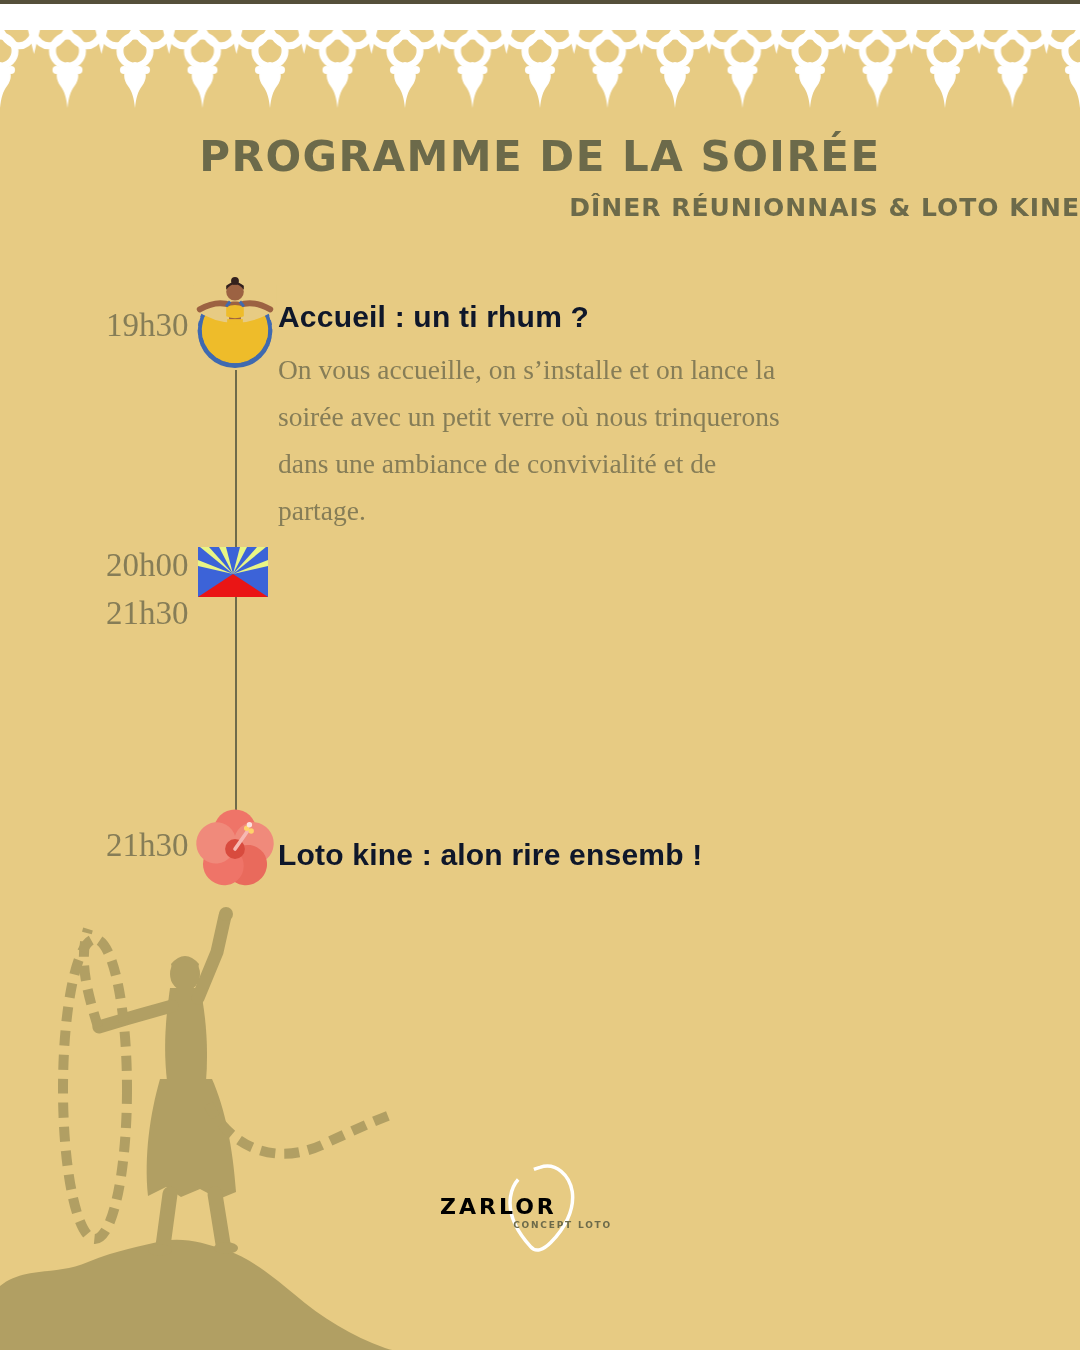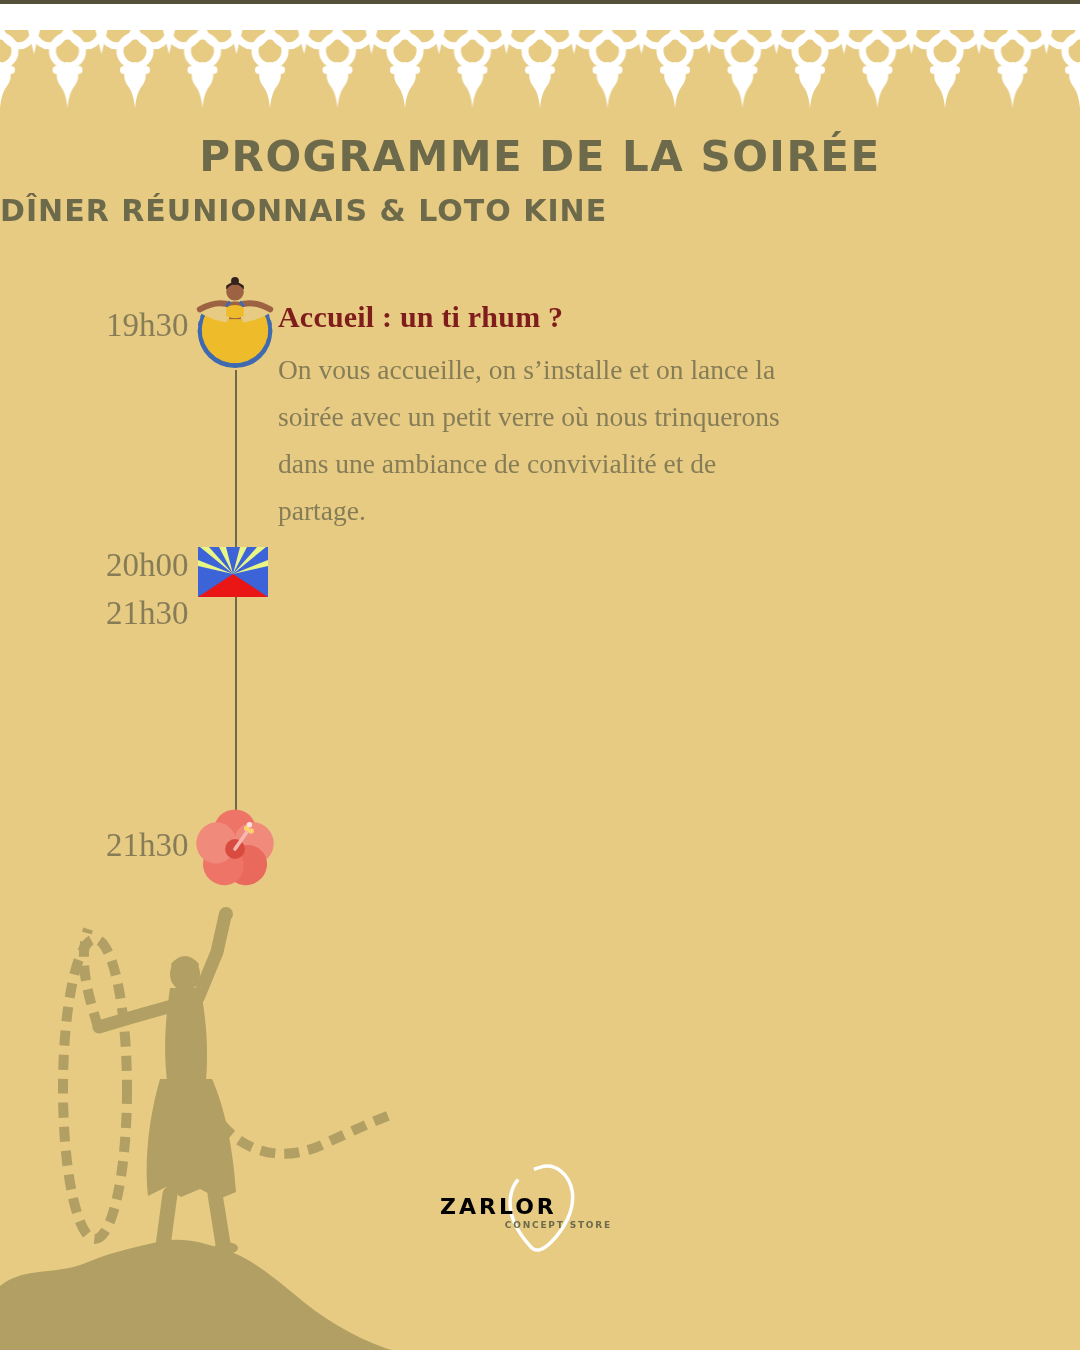--- a/index.html
+++ b/index.html
@@ -17,23 +17,23 @@
 
   .title {
     position:absolute; top:128px; left:0; right:0;
     text-align:center;
     font-family:"DejaVu Sans", sans-serif;
     font-weight:800; font-size:42px; letter-spacing:1.5px;
     color:#6c6a4a; white-space:nowrap;
   }
   .subtitle {
     position:absolute; top:189px; left:0; right:0;
-    text-align:left;
+    text-align:right;
     font-family:"DejaVu Sans", sans-serif;
-    font-weight:800; font-size:30px; letter-spacing:1px;
+    font-weight:800; font-size:25px; letter-spacing:1px;
     color:#6c6a4a; white-space:nowrap;
   }
 
   .timeline-line {
     position:absolute; left:235px; top:366px;
     width:2px; height:448px;
     background:#6f6b4a;
   }
 
   .time {
@@ -41,23 +41,23 @@
     font-family:"Liberation Serif", serif;
     font-size:33px; line-height:48px;
     color:#867d57; white-space:pre-line;
   }
   .time-1 { top:297px;font-family:Liberation Serif, serif; }
   .time-2 { top:537px; }
   .time-3 { top:817px; }
 
   .heading {
     position:absolute; left:278px;
-    font-family:Liberation Serif, serif;
+    font-family:Liberation Sans, sans-serif;
     font-weight:800; font-size:30px;
-    color:#7f1d1d; white-space:nowrap; letter-spacing:0.2px;
+    color:#0f172a; white-space:nowrap; letter-spacing:0.2px;
   }
   .heading-1 { top:296px; }
   .heading-2 { top:541px; }
   .heading-3 { top:834px; }
 
   .body-text {
     position:absolute; left:278px; width:760px;
     font-family:"Liberation Serif", serif;
     font-size:27.5px; line-height:47px;
     color:#867d57; white-space:pre-line;
@@ -193,22 +193,23 @@
       <g transform="rotate(288 50 50)">
           <ellipse cx="50" cy="28" rx="23" ry="22" fill="#f08a7b"></ellipse>
         </g>
       <circle cx="50" cy="50" r="11" fill="#d84b3e"></circle>
       <path d="M50,50 L64,30" stroke="#f6b9b2" stroke-width="4" stroke-linecap="round"></path>
       <circle cx="63" cy="27" r="3" fill="#ffd36b"></circle>
       <circle cx="68" cy="30" r="3" fill="#ffd36b"></circle>
       <circle cx="66" cy="23" r="3" fill="#fce3df"></circle>
     </g>
   </svg>
+  <div class="heading heading-3">Loto kine : alon rire ensemb !</div>
 
   <div class="logo">
     <svg class="logo-island" width="84" height="94" viewBox="0 0 60 70">
       <path d="M30,4 C42,0 52,10 54,22 C56,36 48,50 38,60 C33,65 27,68 23,63 C13,52 6,40 8,26 C10,12 20,7 30,4" fill="none" stroke="#ffffff" stroke-width="2.6" stroke-dasharray="150 14"></path>
     </svg>
     <div class="logo-name">ZARLOR</div>
-    <div class="logo-tagline">CONCEPT STORE</div>
+    <div class="logo-tagline">CONCEPT LOTO</div>
   </div>
 
 </div>
 
 </body></html>

